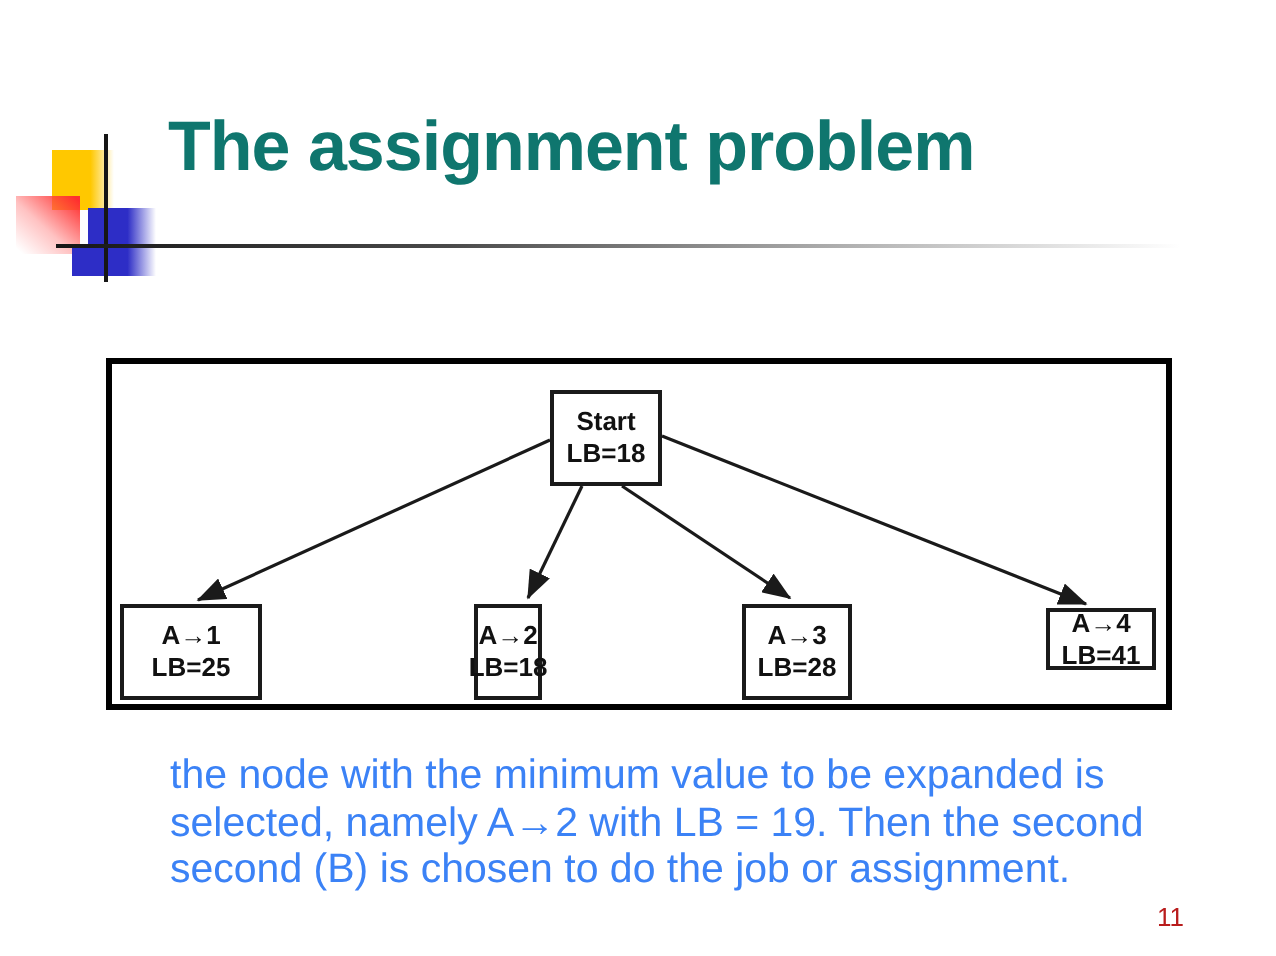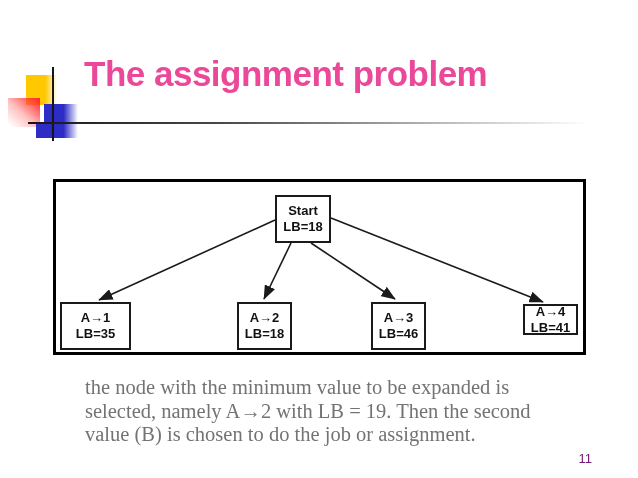--- a/index.html
+++ b/index.html
@@ -32,50 +32,50 @@
     position:absolute;left:52px;top:67px;width:2px;height:74px;
     background:#161616;
   }
   .hline{
     position:absolute;left:28px;top:122px;width:562px;height:2px;
     background:linear-gradient(to right,#161616 0%,#4a4a4a 35%,#b5b5b5 72%,rgba(235,235,235,0) 100%);
   }
   .title{
     position:absolute;left:84px;top:54px;
     font-size:35px;font-weight:700;letter-spacing:-0.5px;
-    color:#ec4899;white-space:nowrap;
+    color:#0f766e;white-space:nowrap;
   }
   
   .diagram{
     position:absolute;left:53px;top:179px;width:533px;height:176px;
     border:3px solid #000;box-sizing:border-box;background:#fff;
   }
   .edges{position:absolute;left:0;top:0;width:527px;height:170px;}
   .node{
     position:absolute;box-sizing:border-box;
     border:2px solid #1a1a1a;background:#fff;
     display:flex;flex-direction:column;align-items:center;justify-content:center;
     font-size:13px;font-weight:600;color:#111;line-height:16px;
     white-space:nowrap;
   }
   .node-start{left:219px;top:13px;width:56px;height:48px;}
   .node-c1{left:4px;top:120px;width:71px;height:48px;}
-  .node-c2{left:181px;top:120px;width:55px;height:48px;}
+  .node-c2{left:181px;top:120px;width:34px;height:48px;}
   .node-c3{left:315px;top:120px;width:55px;height:48px;}
   .node-c4{left:467px;top:122px;width:55px;height:31px;}
   
   .body-text{
     position:absolute;left:85px;top:376px;width:500px;
-    font-family:Liberation Serif, serif;
-    font-size:20.5px;line-height:23.5px;color:#737373;
+    font-family:Liberation Sans, sans-serif;
+    font-size:20.5px;line-height:23.5px;color:#3b82f6;
   }
   .body-text div{white-space:nowrap;}
   .page-number{
     position:absolute;right:46px;top:451px;
-    font-size:13px;color:#701a75;
+    font-size:13px;color:#b91c1c;
   }
 </style>
 </head>
 <body>
 
 <div class="slide">
 
   <div class="deco-yellow"></div>
   <div class="deco-red"></div>
   <div class="deco-blue-main"></div>
@@ -97,37 +97,37 @@
       <line x1="255" y1="61" x2="339" y2="117" stroke="#1a1a1a" stroke-width="1.6" marker-end="url(#arrowhead)"></line>
       <line x1="275" y1="36" x2="487" y2="120" stroke="#1a1a1a" stroke-width="1.6" marker-end="url(#arrowhead)"></line>
     </svg>
 
     <div class="node node-start">
       <span>Start</span>
       <span>LB=18</span>
     </div>
     <div class="node node-c1">
       <span>A→1</span>
-      <span>LB=35</span>
+      <span>LB=25</span>
     </div>
     <div class="node node-c2">
       <span>A→2</span>
       <span>LB=18</span>
     </div>
     <div class="node node-c3">
       <span>A→3</span>
-      <span>LB=46</span>
+      <span>LB=28</span>
     </div>
     <div class="node node-c4">
       <span>A→4</span>
       <span>LB=41</span>
     </div>
   </div>
 
   <div class="body-text">
     <div>the node with the minimum value to be expanded is</div>
     <div>selected, namely A→2 with LB = 19. Then the second</div>
-    <div>value (B) is chosen to do the job or assignment.</div>
+    <div>second (B) is chosen to do the job or assignment.</div>
   </div>
 
   <div class="page-number">11</div>
 
 </div>
 
 </body></html>

